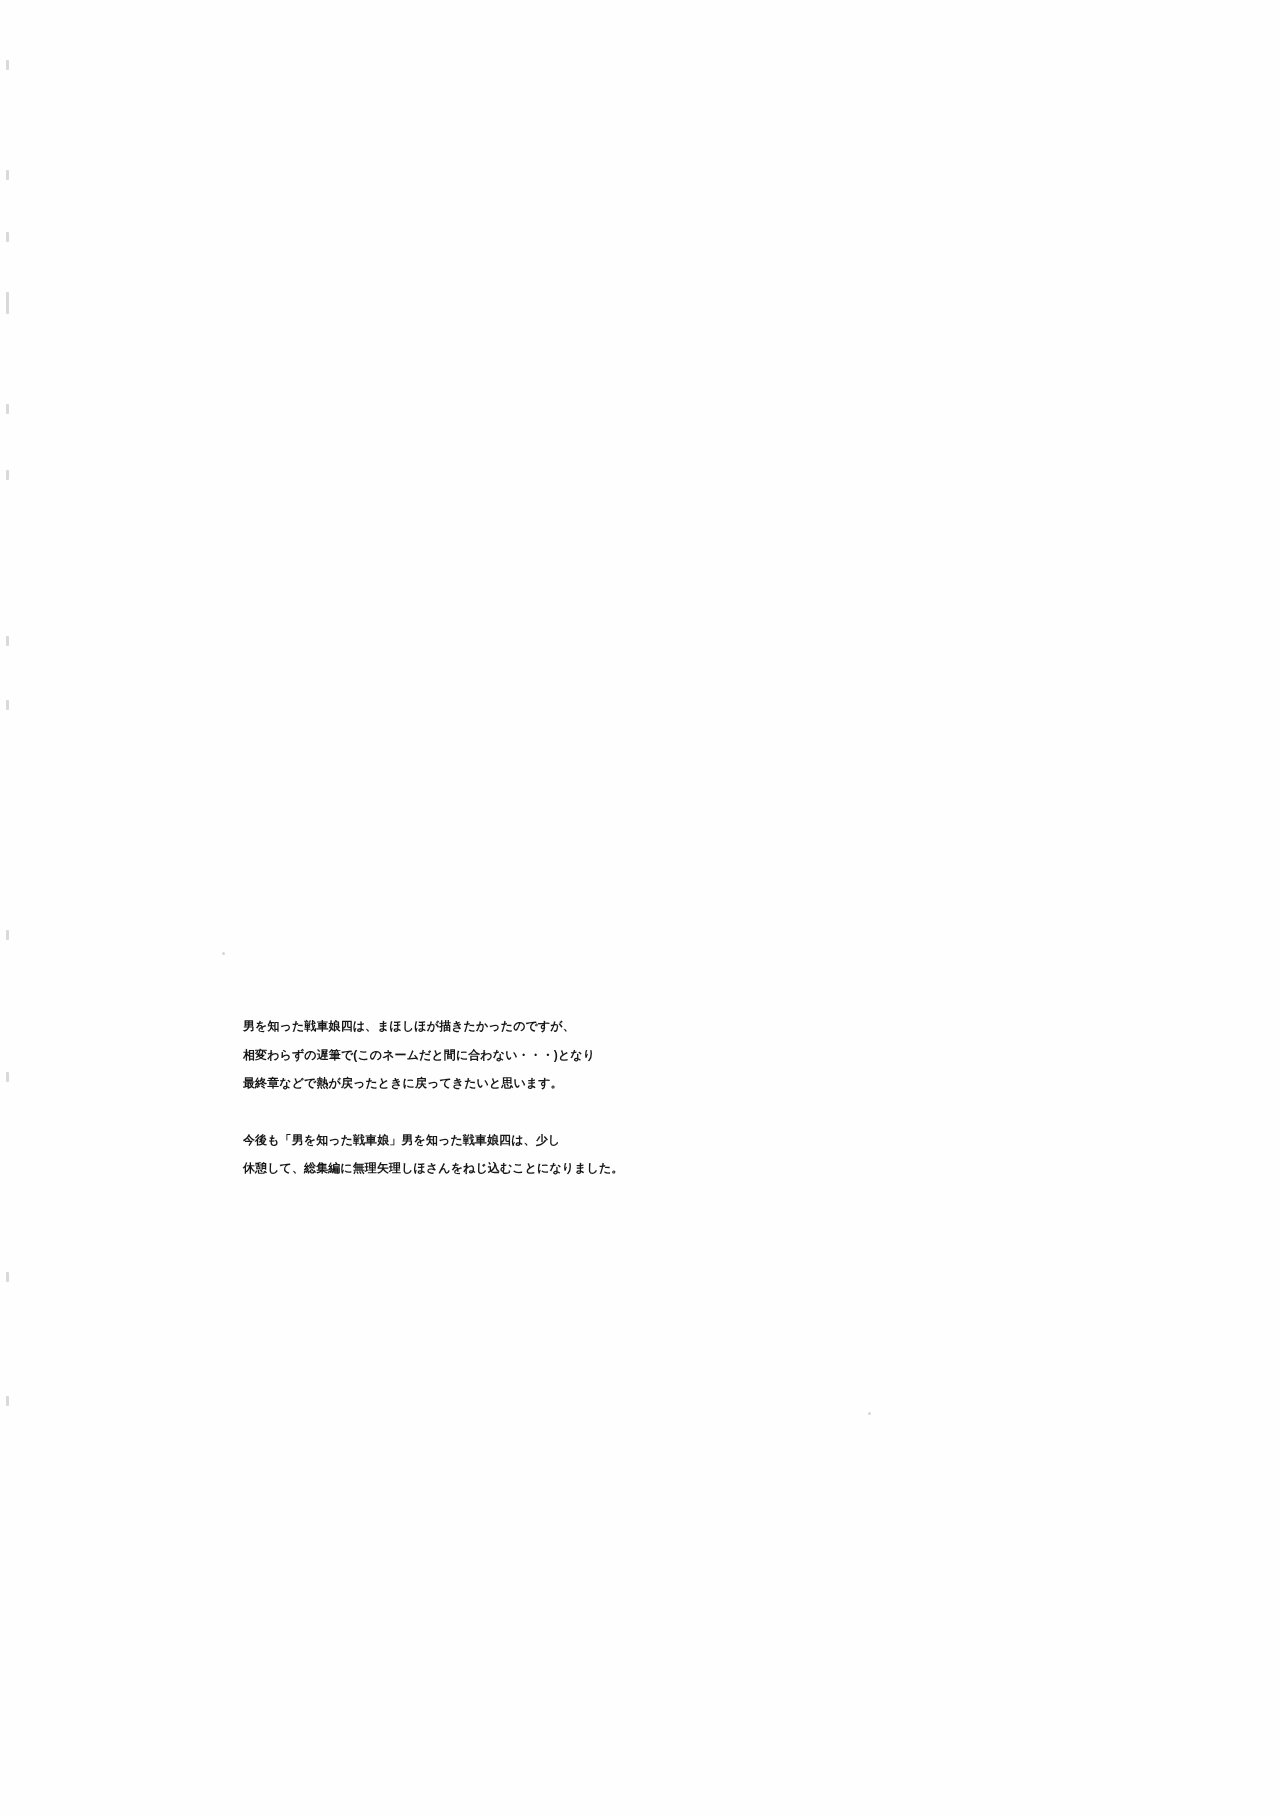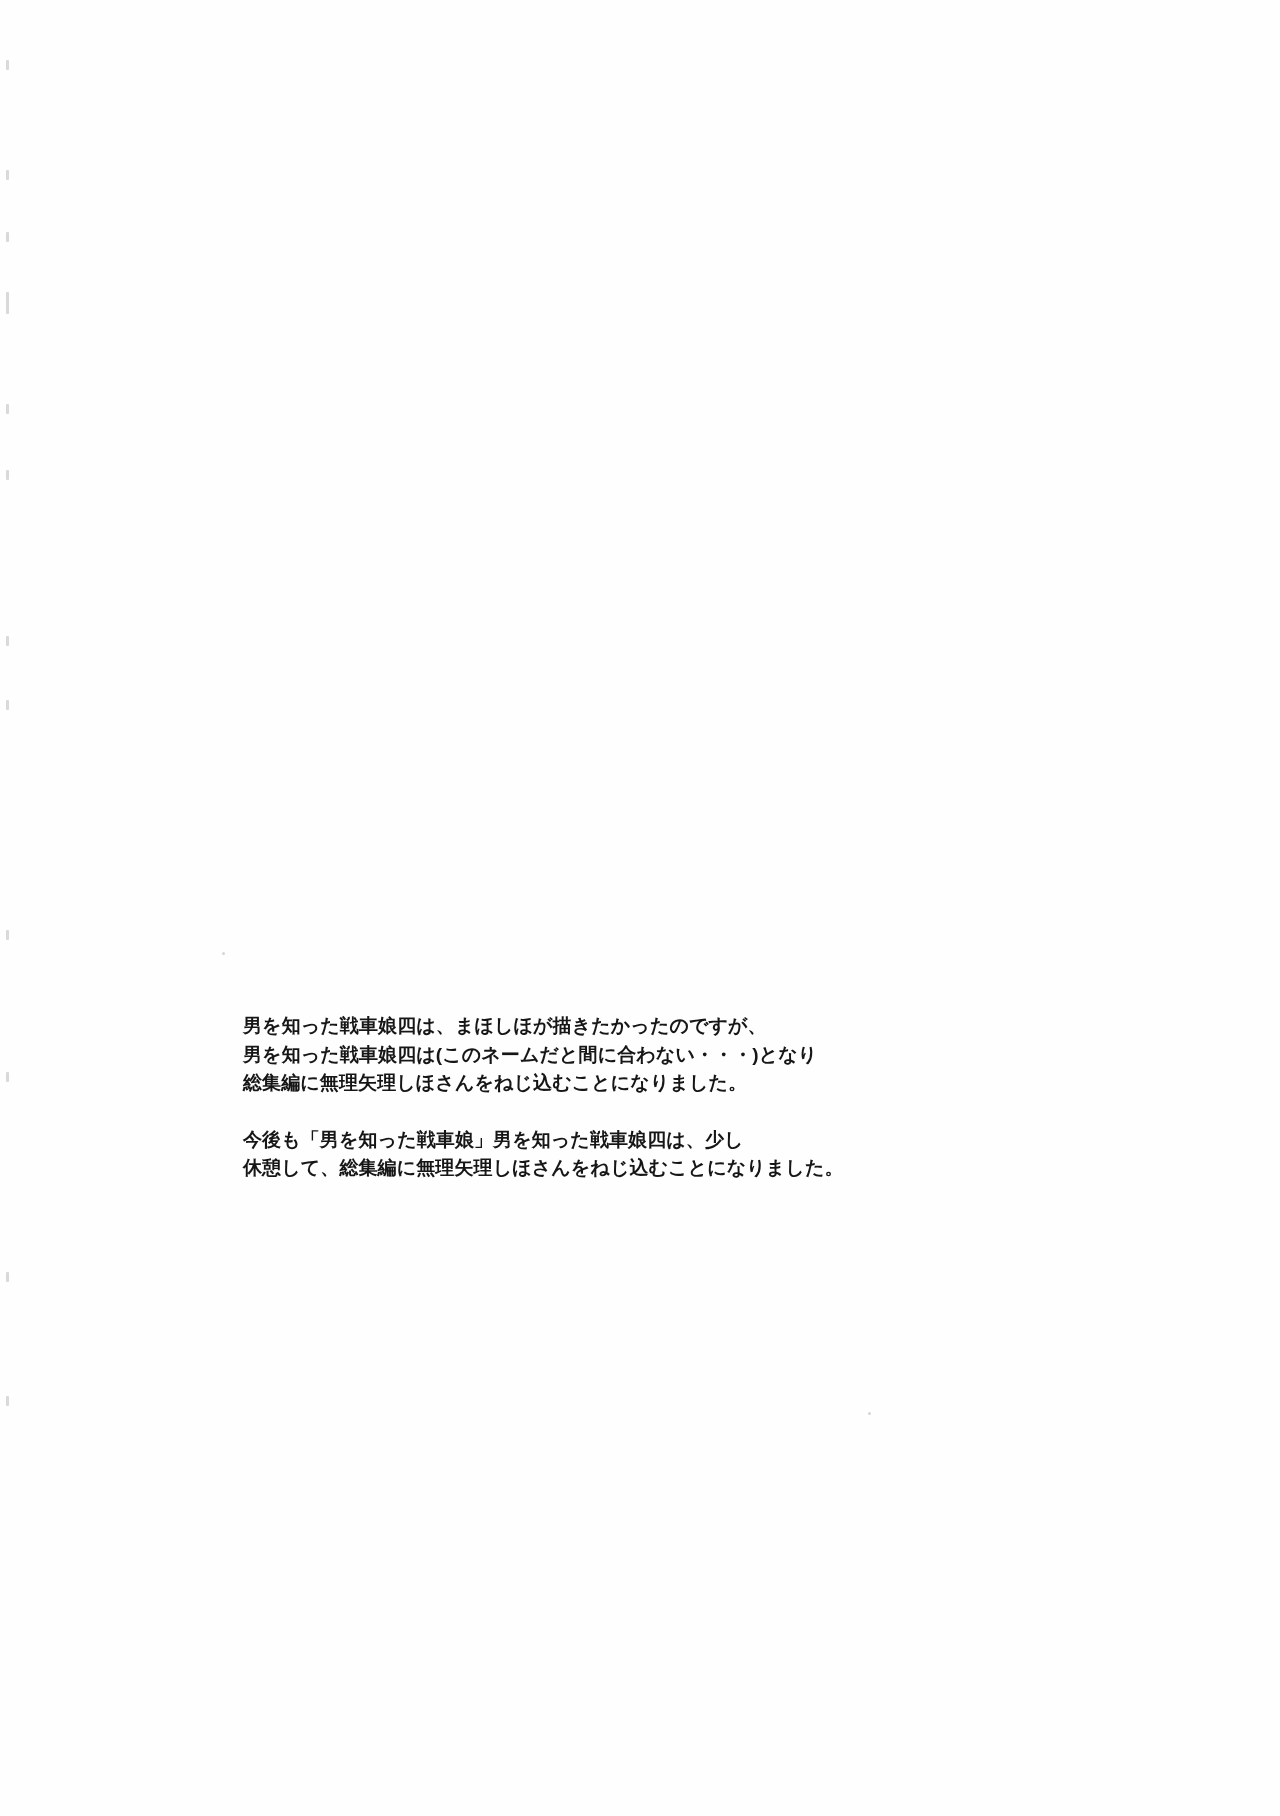--- a/index.html
+++ b/index.html
@@ -52,21 +52,21 @@
   
   .afterword {
     position: absolute;
     left: 243px;
     top: 1012px;
     width: 720px;
   }
   .para {
     margin: 0;
     color: #161616;
-    font-size: 19px;
+    font-size: 12px;
     line-height: 28.5px;
     font-weight: 700;
     letter-spacing: 0.1px;
     white-space: nowrap;
   }
   .para + .para {
     margin-top: 0;
   }
   .para-gap {
     height: 28px;
@@ -91,22 +91,22 @@
     <div class="edge-mark" style="top:1272px;"></div>
     <div class="edge-mark" style="top:1396px;"></div>
   </div>
 
   <div class="speck" style="left:222px; top:952px; width:3px; height:3px;"></div>
   <div class="speck" style="left:868px; top:1412px; width:3px; height:3px;"></div>
 
   <div class="afterword">
 
     <p class="para">男を知った戦車娘四は、まほしほが描きたかったのですが、</p>
-    <p class="para">男を知った戦車娘四は(このネームだと間に合わない・・・)となり</p>
-    <p class="para">総集編に無理矢理しほさんをねじ込むことになりました。</p>
+    <p class="para">相変わらずの遅筆で(このネームだと間に合わない・・・)となり</p>
+    <p class="para">最終章などで熱が戻ったときに戻ってきたいと思います。</p>
 
     <div class="para-gap"></div>
 
     <p class="para">今後も「男を知った戦車娘」男を知った戦車娘四は、少し</p>
     <p class="para">休憩して、総集編に無理矢理しほさんをねじ込むことになりました。</p>
 
   </div>
 
 </div>
 

